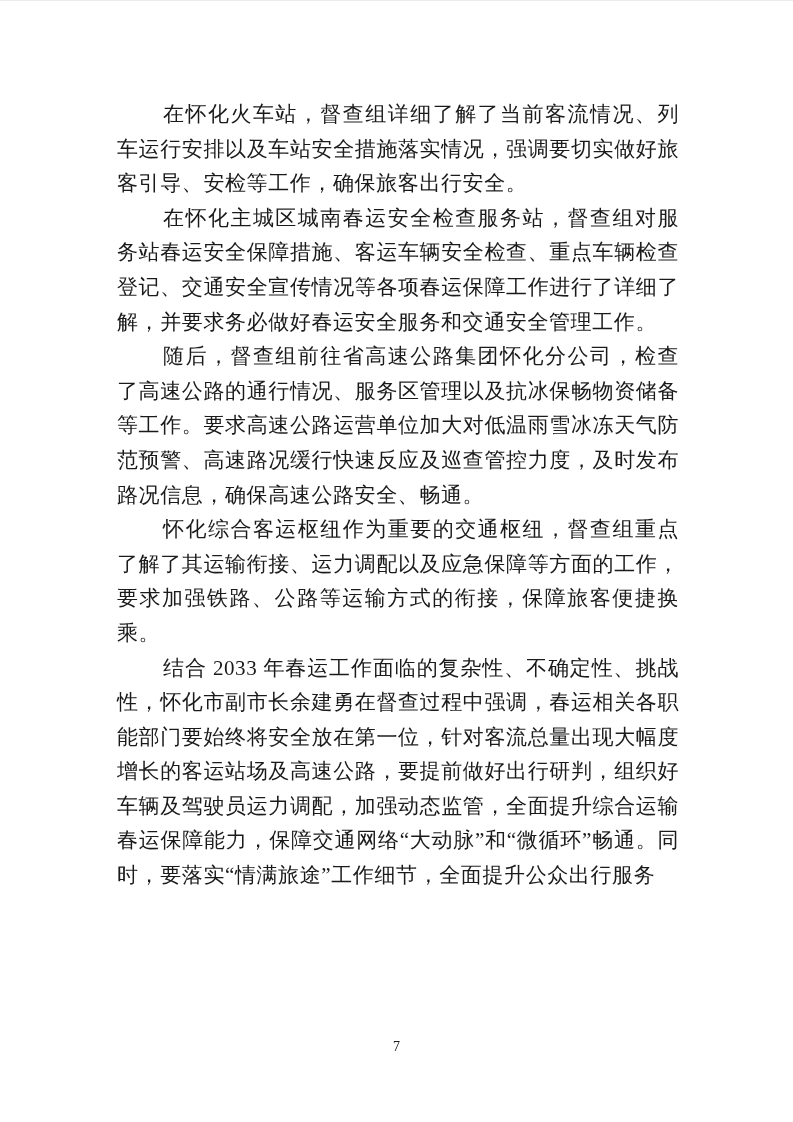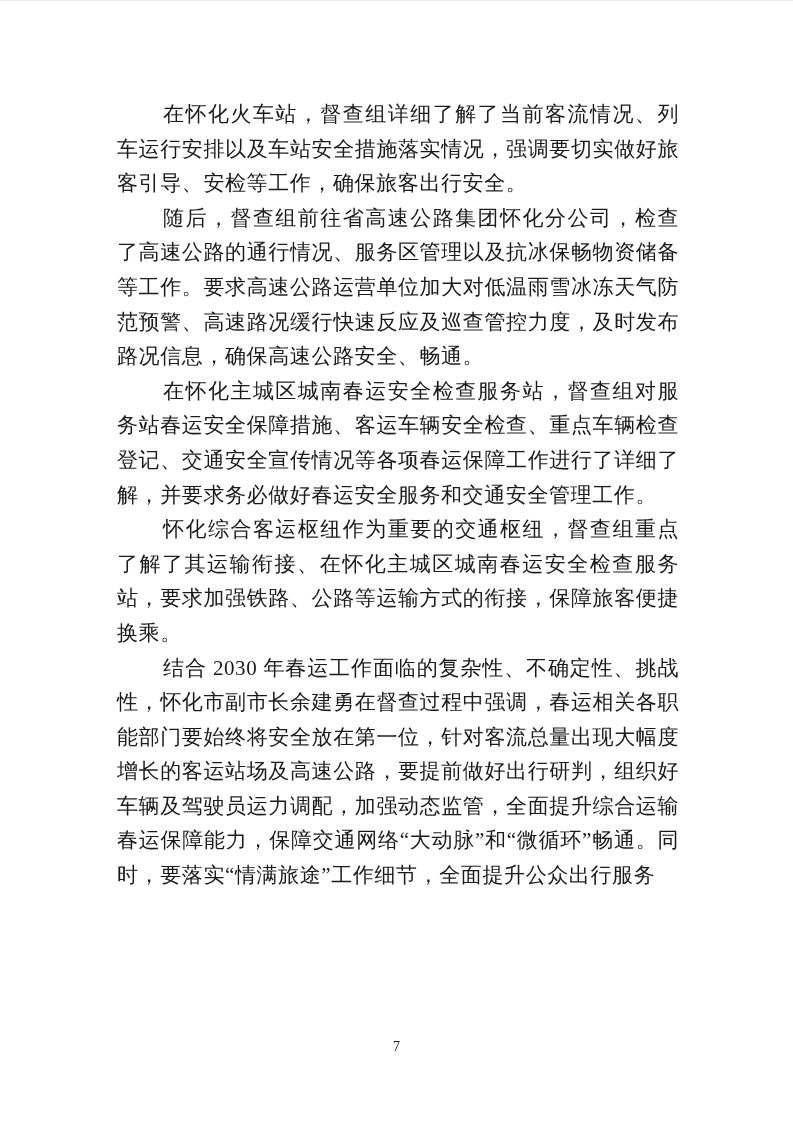--- a/index.html
+++ b/index.html
@@ -47,21 +47,21 @@
     color: #1a1a1a;
     font-family: "Liberation Serif", "DejaVu Serif", serif;
   }
 </style>
 </head>
 <body>
 
 <div class="page">
   <div class="content">
     <p>在怀化火车站，督查组详细了解了当前客流情况、列车运行安排以及车站安全措施落实情况，强调要切实做好旅客引导、安检等工作，确保旅客出行安全。</p>
+    <p>在怀化主城区城南春运安全检查服务站，督查组对服务站春运安全保障措施、客运车辆安全检查、重点车辆检查登记、交通安全宣传情况等各项春运保障工作进行了详细了解，并要求务必做好春运安全服务和交通安全管理工作。</p>
     <p>随后，督查组前往省高速公路集团怀化分公司，检查了高速公路的通行情况、服务区管理以及抗冰保畅物资储备等工作。要求高速公路运营单位加大对低温雨雪冰冻天气防范预警、高速路况缓行快速反应及巡查管控力度，及时发布路况信息，确保高速公路安全、畅通。</p>
-    <p>在怀化主城区城南春运安全检查服务站，督查组对服务站春运安全保障措施、客运车辆安全检查、重点车辆检查登记、交通安全宣传情况等各项春运保障工作进行了详细了解，并要求务必做好春运安全服务和交通安全管理工作。</p>
-    <p>怀化综合客运枢纽作为重要的交通枢纽，督查组重点了解了其运输衔接、在怀化主城区城南春运安全检查服务站，要求加强铁路、公路等运输方式的衔接，保障旅客便捷换乘。</p>
-    <p>结合 2030 年春运工作面临的复杂性、不确定性、挑战性，怀化市副市长余建勇在督查过程中强调，春运相关各职能部门要始终将安全放在第一位，针对客流总量出现大幅度增长的客运站场及高速公路，要提前做好出行研判，组织好车辆及驾驶员运力调配，加强动态监管，全面提升综合运输春运保障能力，保障交通网络“大动脉”和“微循环”畅通。同时，要落实“情满旅途”工作细节，全面提升公众出行服务</p>
+    <p>怀化综合客运枢纽作为重要的交通枢纽，督查组重点了解了其运输衔接、运力调配以及应急保障等方面的工作，要求加强铁路、公路等运输方式的衔接，保障旅客便捷换乘。</p>
+    <p>结合 2033 年春运工作面临的复杂性、不确定性、挑战性，怀化市副市长余建勇在督查过程中强调，春运相关各职能部门要始终将安全放在第一位，针对客流总量出现大幅度增长的客运站场及高速公路，要提前做好出行研判，组织好车辆及驾驶员运力调配，加强动态监管，全面提升综合运输春运保障能力，保障交通网络“大动脉”和“微循环”畅通。同时，要落实“情满旅途”工作细节，全面提升公众出行服务</p>
   </div>
   <div class="footer">
     <span class="pagenum">7</span>
   </div>
 </div>
 
 </body></html>

